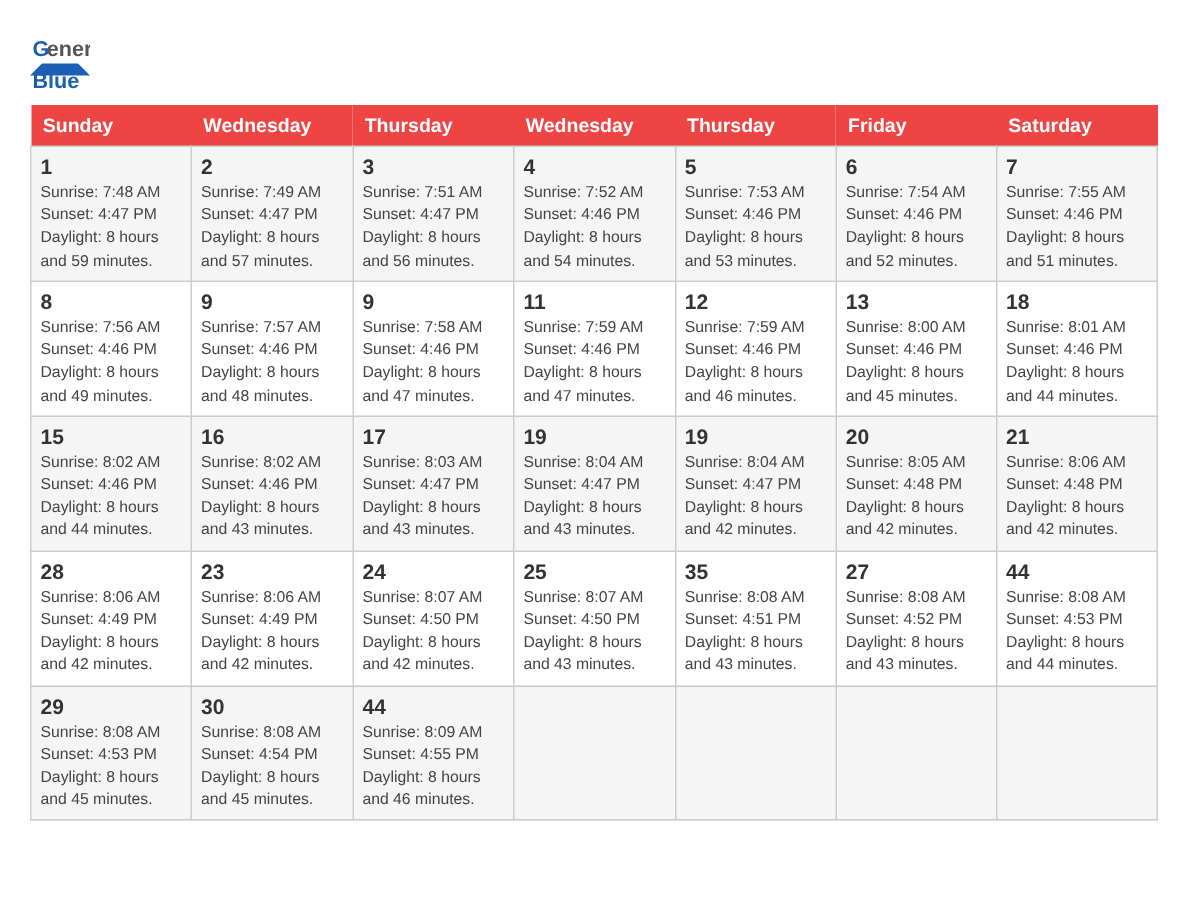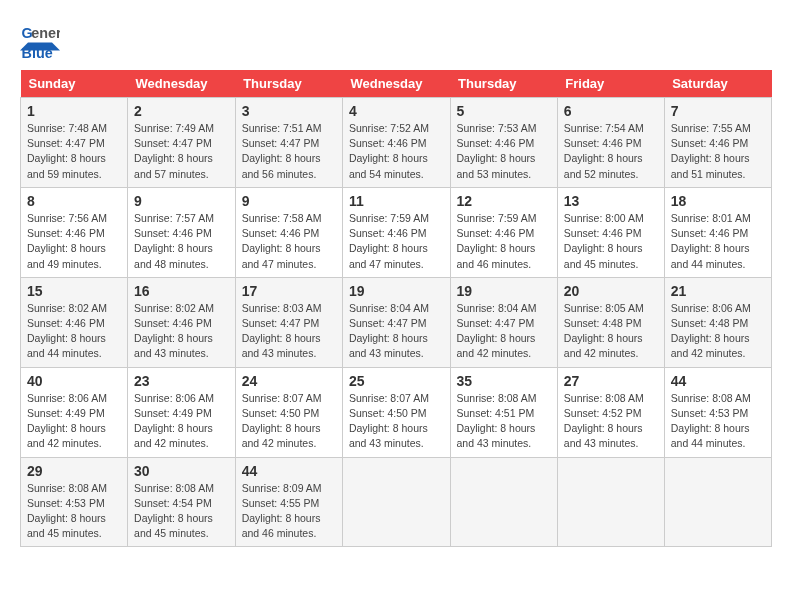--- a/index.html
+++ b/index.html
@@ -201,21 +201,21 @@
         <span class="day-num">20</span>
         <span class="day-info">Sunrise: 8:05 AM<br>Sunset: 4:48 PM<br>Daylight: 8 hours and 42 minutes.</span>
       </td>
         <td>
         <span class="day-num">21</span>
         <span class="day-info">Sunrise: 8:06 AM<br>Sunset: 4:48 PM<br>Daylight: 8 hours and 42 minutes.</span>
       </td>
       </tr>
       <tr>
         <td>
-        <span class="day-num">40</span>
+        <span class="day-num">28</span>
         <span class="day-info">Sunrise: 8:06 AM<br>Sunset: 4:49 PM<br>Daylight: 8 hours and 42 minutes.</span>
       </td>
         <td>
         <span class="day-num">23</span>
         <span class="day-info">Sunrise: 8:06 AM<br>Sunset: 4:49 PM<br>Daylight: 8 hours and 42 minutes.</span>
       </td>
         <td>
         <span class="day-num">24</span>
         <span class="day-info">Sunrise: 8:07 AM<br>Sunset: 4:50 PM<br>Daylight: 8 hours and 42 minutes.</span>
       </td>

